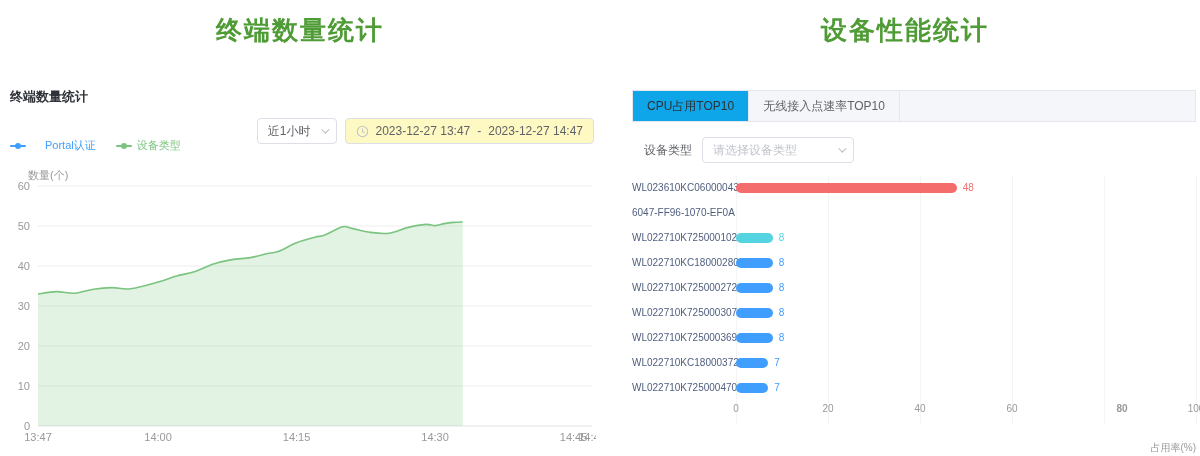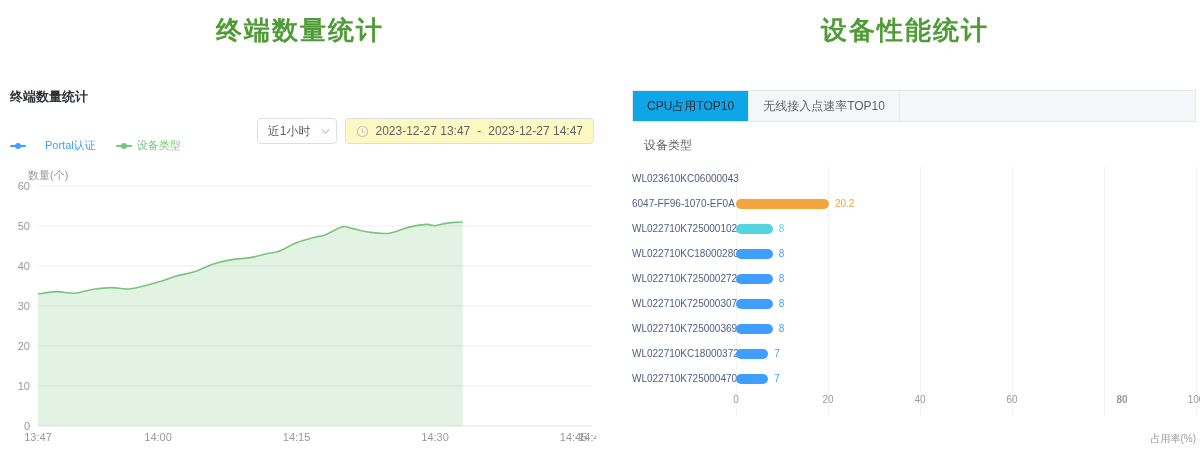--- a/index.html
+++ b/index.html
@@ -134,38 +134,42 @@
 </div>
 
 <div id="right-card">
   <div class="tabs" id="tabs">
       <div class="tab active">CPU占用TOP10</div>
       <div class="tab">无线接入点速率TOP10</div>
     </div>
 
   <div class="filter-row">
     <span class="filter-label">设备类型</span>
+    <div class="select-box">
+      <span class="placeholder">请选择设备类型</span>
+      <span class="chevron"></span>
+    </div>
   </div>
 
   <div id="bar-chart">
       <div class="vgrid" style="left: 104px;"></div>
       <div class="vgrid" style="left: 196px;"></div>
       <div class="vgrid" style="left: 288px;"></div>
       <div class="vgrid" style="left: 380px;"></div>
       <div class="vgrid" style="left: 472px;"></div>
       <div class="vgrid" style="left: 564px;"></div>
       <div class="bar-row">
         <div class="bar-label">WL023610KC06000043</div>
+        <div class="bar-track">
+          <div class="bar" style="width: 220.8px; background: rgb(245, 108, 108);"></div>
+          <span class="bar-value" style="color: rgb(245, 108, 108);">48</span>
+        </div>
       </div>
       <div class="bar-row">
         <div class="bar-label">6047-FF96-1070-EF0A</div>
-        <div class="bar-track">
-          <div class="bar" style="width: 92.92px; background: rgb(243, 164, 62);"></div>
-          <span class="bar-value" style="color: rgb(243, 164, 62);">20.2</span>
-        </div>
       </div>
       <div class="bar-row">
         <div class="bar-label">WL022710K725000102</div>
         <div class="bar-track">
           <div class="bar" style="width: 36.8px; background: rgb(84, 212, 224);"></div>
           <span class="bar-value" style="color: rgb(84, 212, 224);">8</span>
         </div>
       </div>
       <div class="bar-row">
         <div class="bar-label">WL022710KC18000280</div>

